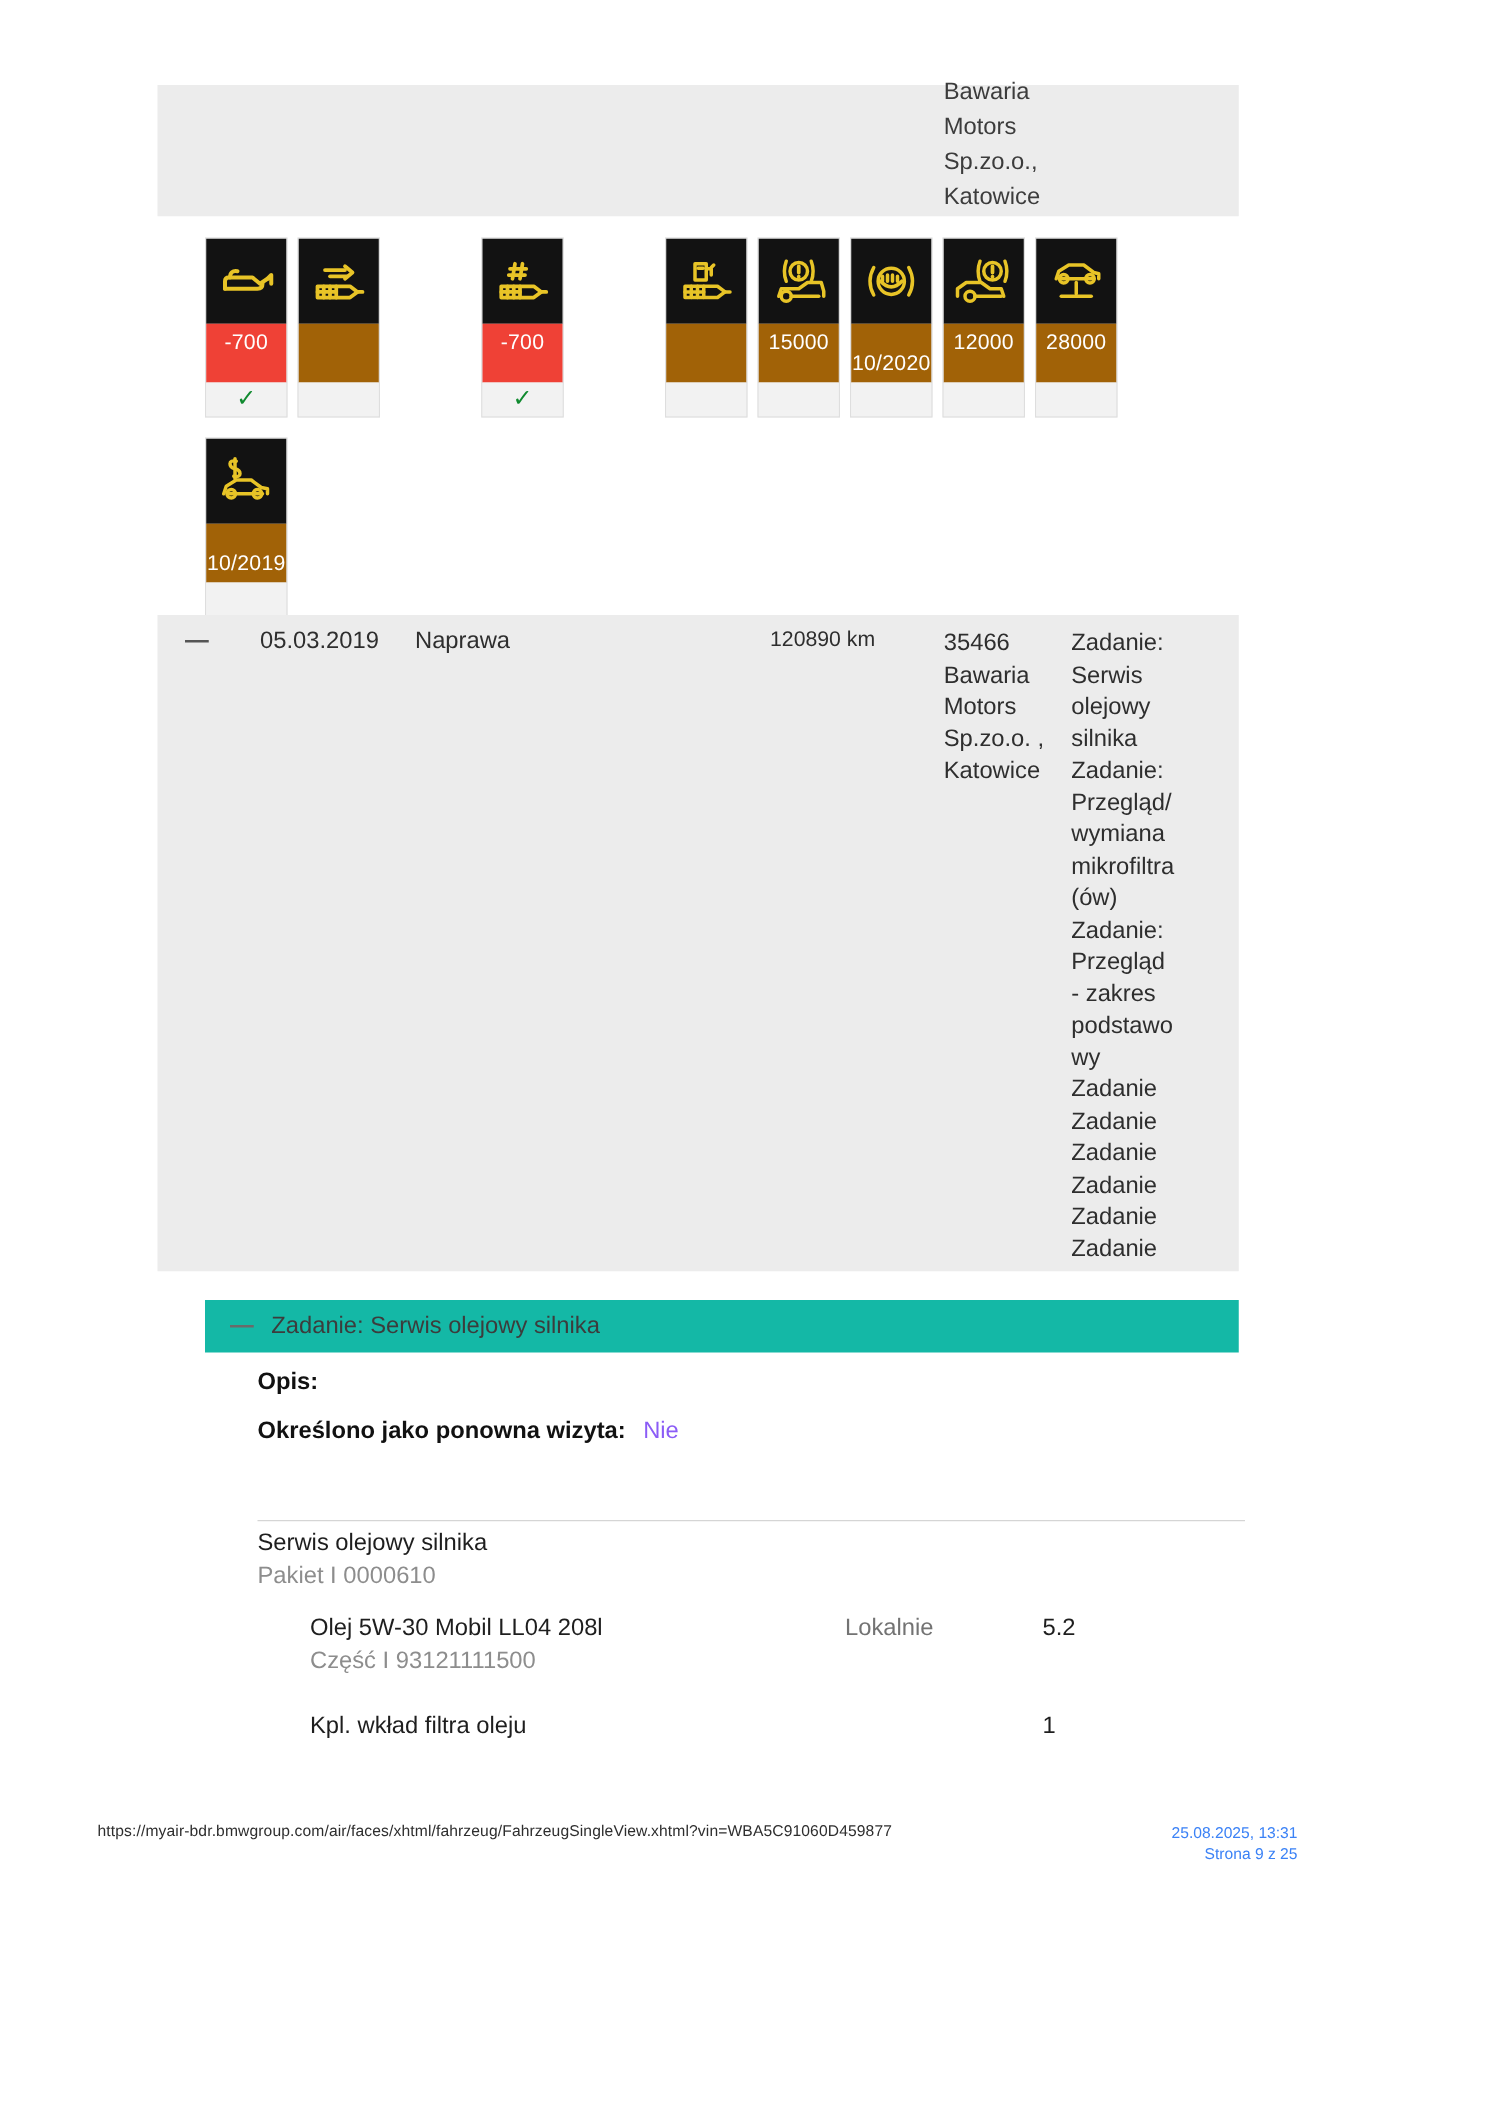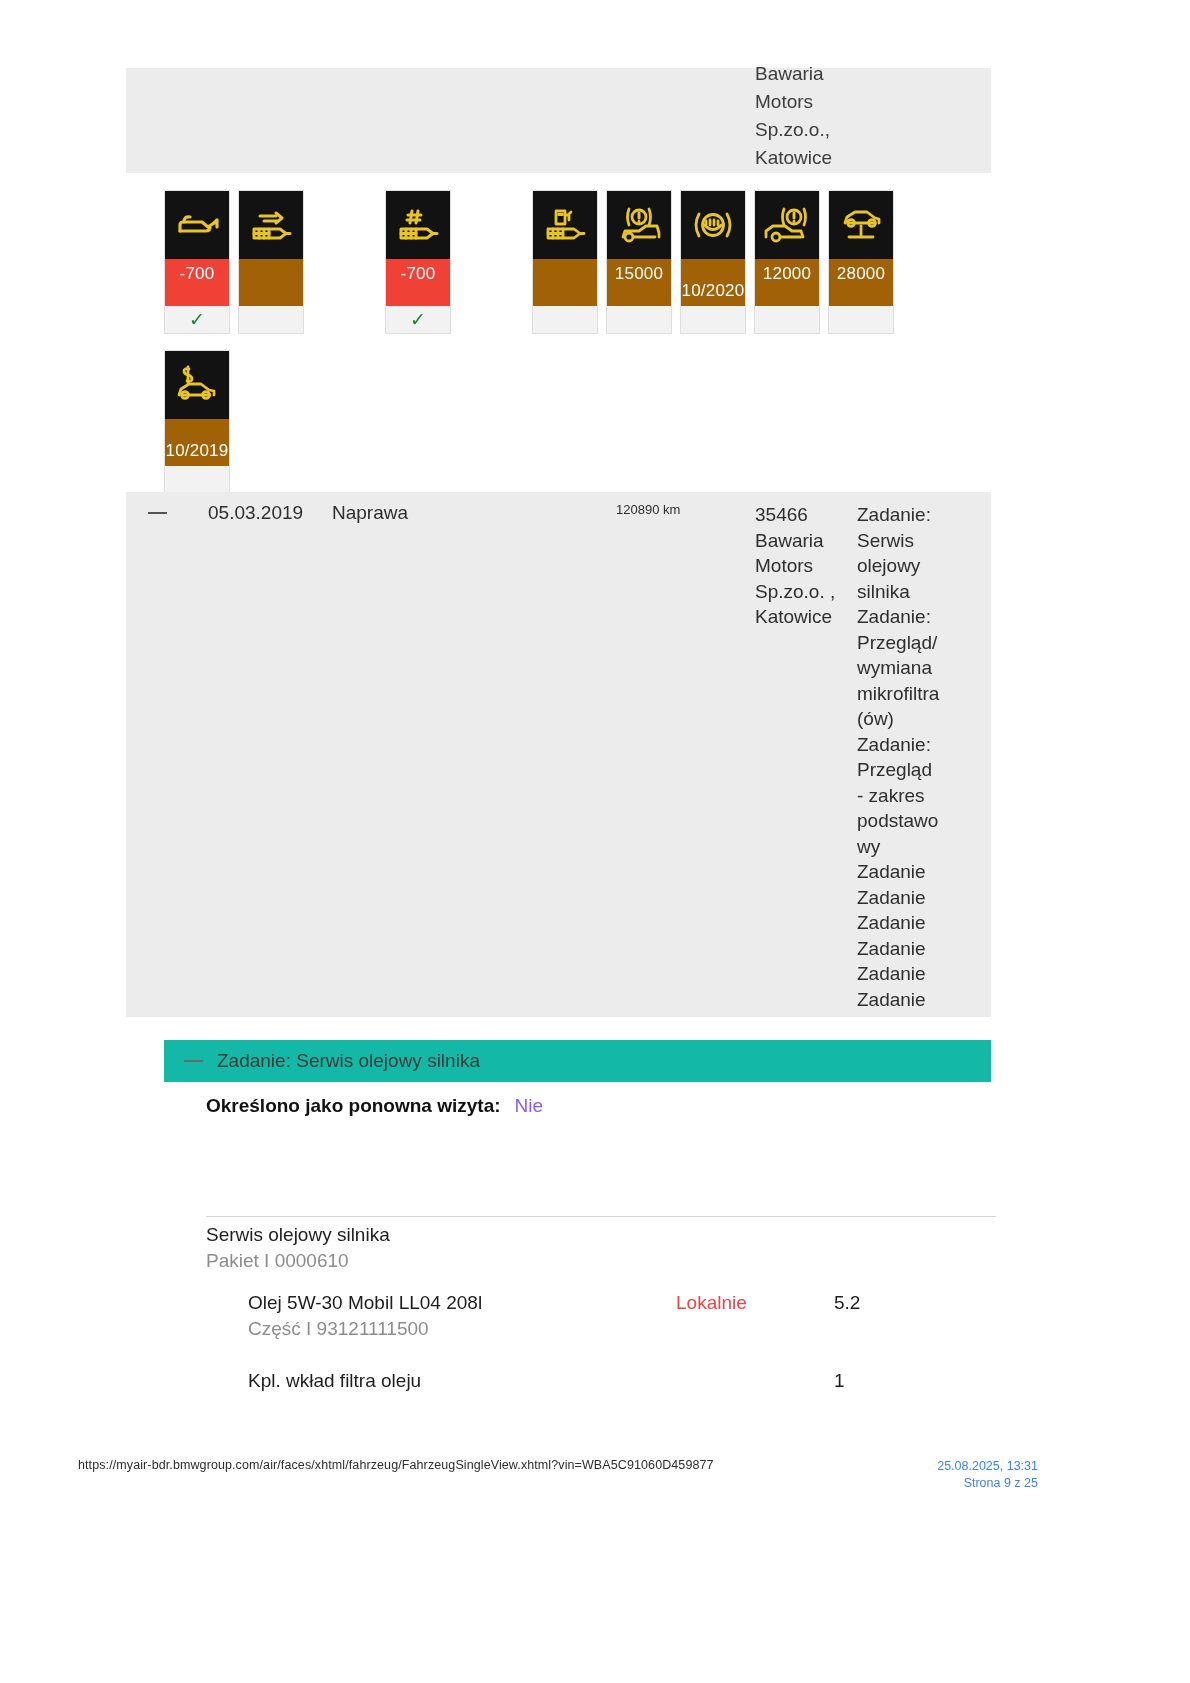--- a/index.html
+++ b/index.html
@@ -89,21 +89,21 @@
     background: #ececec;
   }
   .rec-toggle {
     position: absolute;
     left: 22px; top: 20px;
     width: 19px; height: 2px;
     background: #555;
   }
   .rec-date  { position: absolute; left: 82px;  top: 10px; font-size: 19px; }
   .rec-type  { position: absolute; left: 206px; top: 10px; font-size: 19px; }
-  .rec-km    { position: absolute; left: 490px; top: 10px; font-size: 13px; }
+  .rec-km    { position: absolute; left: 490px; top: 10px; font-size: 17px; }
   .rec-dealer{
     position: absolute; left: 629px; top: 10px;
     width: 100px; font-size: 19px; line-height: 25.5px;
   }
   .rec-tasks {
     position: absolute; left: 731px; top: 10px;
     width: 100px; font-size: 19px; line-height: 25.5px;
   }
   .rec-tasks span, .rec-dealer span { display: block; white-space: nowrap; }
 
@@ -140,21 +140,21 @@
 
   .part { position: relative; margin-top: 18px; }
   .part-name {
     position: absolute; left: 42px; top: 0;
     font-size: 19px; color: #1e1e1e; white-space: nowrap;
   }
   .part-sub {
     position: absolute; left: 42px; top: 26px;
     font-size: 19px; color: #8d8d8d; white-space: nowrap;
   }
-  .part-src { position: absolute; left: 470px; top: 0; font-size: 19px; color: #ef4444; }
+  .part-src { position: absolute; left: 470px; top: 0; font-size: 19px; color: #737373; }
   .part-qty { position: absolute; left: 628px; top: 0; font-size: 19px; color: #1e1e1e; }
 
   
   .footer { position: absolute; left: 0; top: 1458px; width: 1190px; }
   .footer-url {
     position: absolute; left: 78px; top: 0;
     font-size: 12.5px; color: #2e2e2e; letter-spacing: .1px;
   }
   .footer-meta {
     position: absolute; right: 152px; top: 0;
@@ -373,20 +373,23 @@
     </div>
   </div>
 
   <div class="task-head">
     <div class="tg"></div>
     <div class="tt">Zadanie: Serwis olejowy silnika</div>
   </div>
 
   <div class="fields">
     <div class="field-row">
+      <span class="field-label">Opis:</span><span class="field-value"></span>
+    </div>
+    <div class="field-row">
       <span class="field-label">Określono jako ponowna wizyta:</span><span class="field-value">Nie</span>
     </div>
   </div>
 
   <div class="hr"></div>
 
   <div class="pkg">
     <div class="pkg-title">Serwis olejowy silnika</div>
     <div class="pkg-sub">Pakiet I 0000610</div>
 

